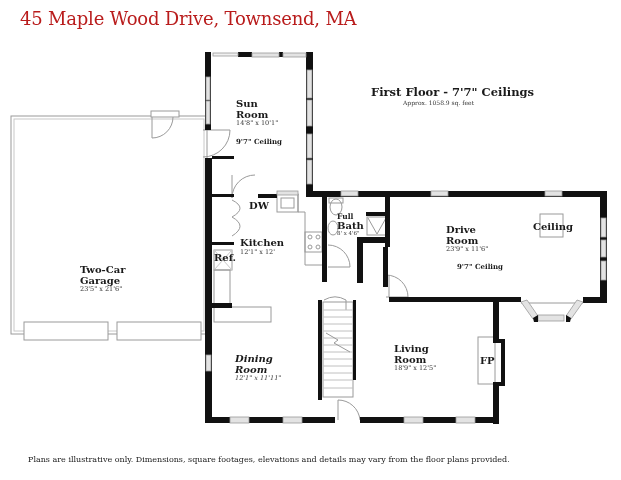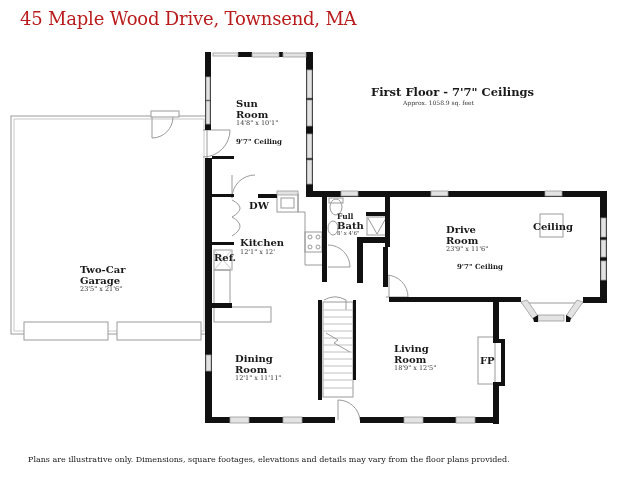--- a/index.html
+++ b/index.html
@@ -200,21 +200,21 @@
   <span class="dim" style="font-size:5.5px;">8' x 4'6"</span>
 </div>
 
 <div class="lbl" style="left:446px; top:225px; width:60px;">
   <span class="nm">Drive</span>
   <span class="nm">Room</span>
   <span class="dim">23'9" x 11'6"</span>
 </div>
 <div class="note" style="left:457px; top:262px;">9'7" Ceiling</div>
 
-<div class="lbl" style="left:235px; top:354px; width:60px;">
+<div class="lbl" style="left:235px; top:354px; width:60px;font-style:italic;">
   <span class="nm">Dining</span>
   <span class="nm">Room</span>
   <span class="dim">12'1" x 11'11"</span>
 </div>
 
 <div class="lbl" style="left:394px; top:344px; width:60px;">
   <span class="nm">Living</span>
   <span class="nm">Room</span>
   <span class="dim">18'9" x 12'5"</span>
 </div>

